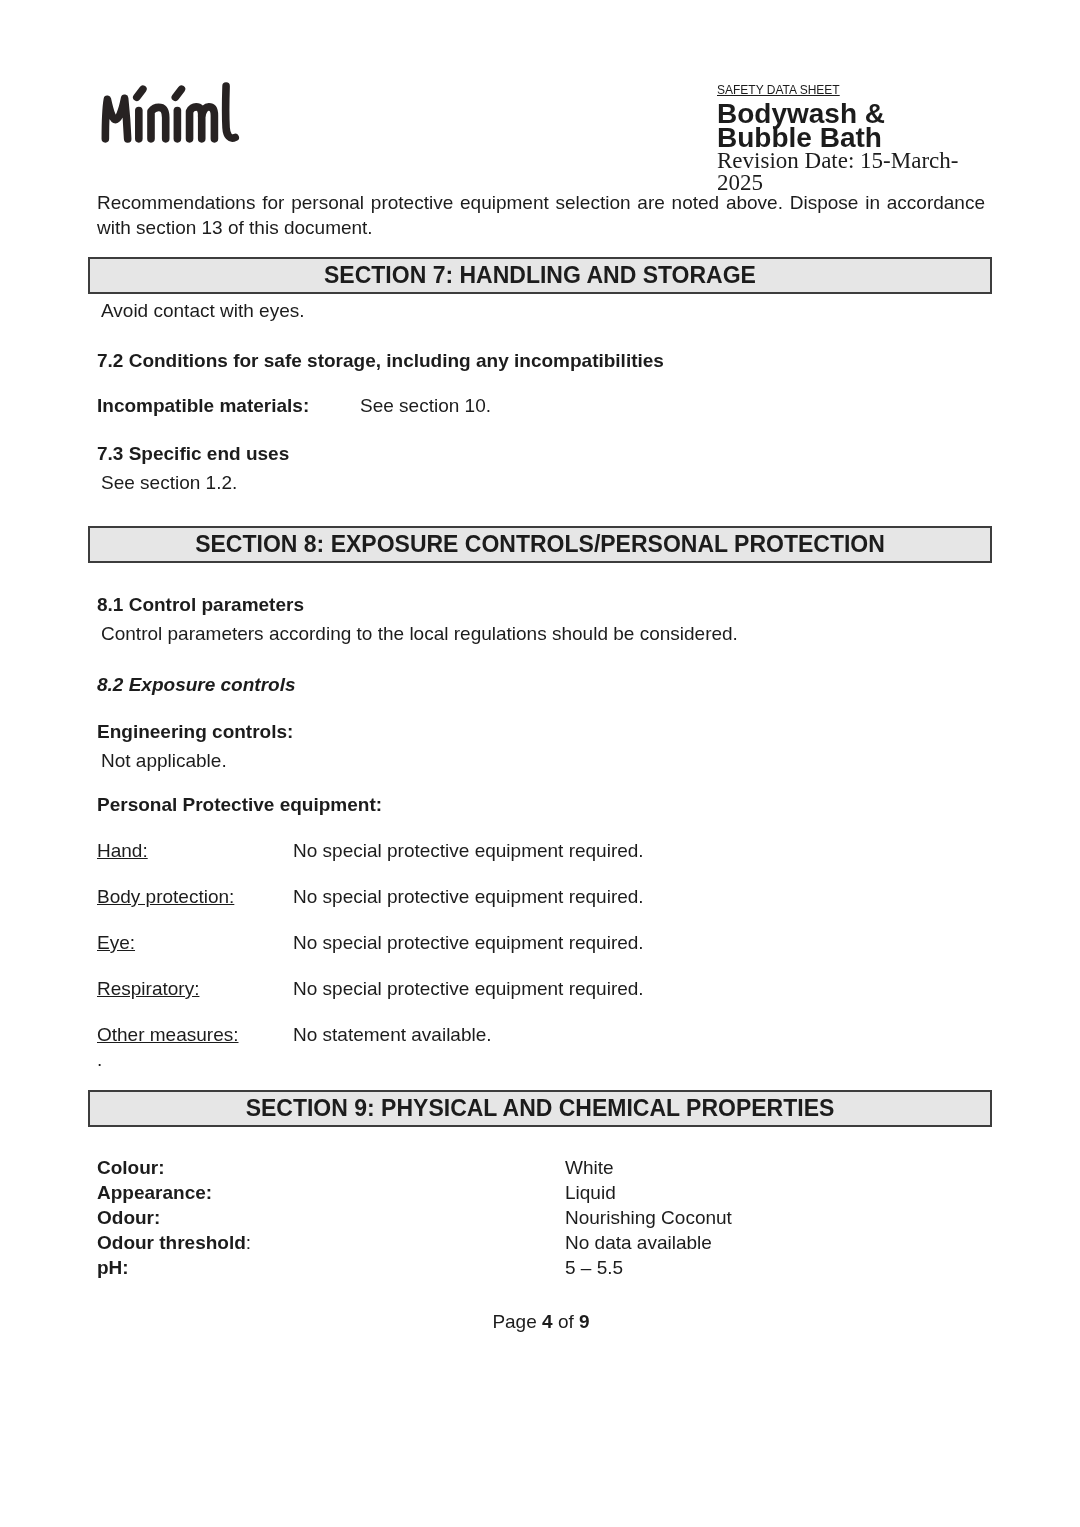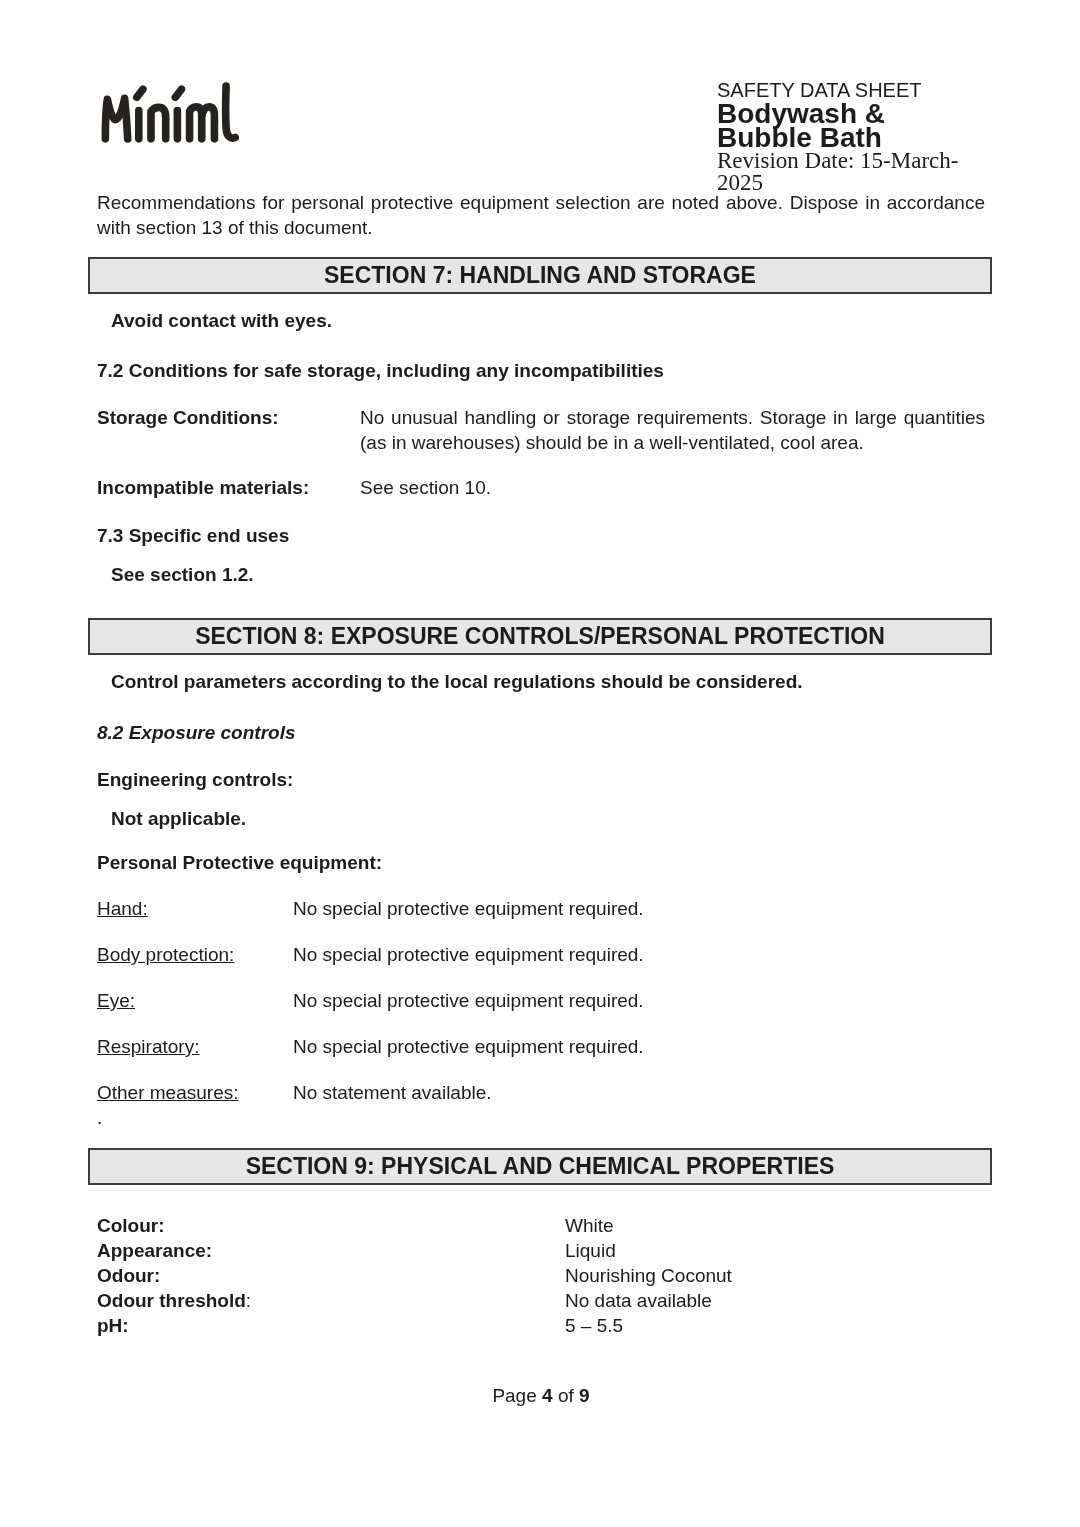--- a/index.html
+++ b/index.html
@@ -20,21 +20,21 @@
   
   .doc-header {
     margin-top: 76px;
     display: flex;
     justify-content: space-between;
     align-items: flex-start;
     height: 74px;
   }
   .logo-wrap { margin-top: 2px; }
   .header-meta { width: 268px; margin-top: 2px; }
-  .doc-type { font-size: 20px; line-height: 24px; }
+  .doc-type { font-size: 12px; line-height: 24px; text-decoration: underline; }
   .product-name { font-size: 28px; line-height: 24px; font-weight: bold; }
   .revision-date { font-family: "Liberation Serif", "DejaVu Serif", serif; font-size: 23px; line-height: 22px; }
   
   .intro { margin: 40px 0 0 0; text-align: justify; }
   .section-bar {
     margin-top: 17px;
     margin-left: -9px;
     margin-right: -7px;
     background: #e6e6e6;
     border: 2px solid #3d3d3d;
@@ -47,35 +47,35 @@
   .sec8-bar { margin-top: 31px; }
   .sec9-bar { margin-top: 18px; }
   .h-sub { font-weight: bold; margin: 0; }
   .m28 { margin-top: 28px; }
   .m25 { margin-top: 25px; }
   .m26 { margin-top: 26px; font-style: italic; }
   .m22 { margin-top: 22px; }
   .m23 { margin-top: 23px; }
   .m29 { margin-top: 29px; }
   .m19 { margin-top: 19px; }
-  .plain { margin: 14px; font-weight: bold; }
+  .plain { margin: 4px; }
   .row { display: flex; margin-top: 20px; }
   .row-2col-storage .row-label { width: 263px; flex: 0 0 263px; font-weight: bold; }
   .row-2col-storage .row-value { flex: 1; text-align: justify; }
   .row.first-storage { margin-top: 22px; }
   .ppe-row { display: flex; margin-top: 21px; }
   .ppe-label { width: 196px; flex: 0 0 196px; text-decoration: underline; }
   .ppe-value { flex: 1; }
   .dot-line { margin: 0; }
   .props { margin-top: 28px; }
   .prop-row { display: flex; }
   .prop-label { width: 468px; flex: 0 0 468px; font-weight: bold; }
   .prop-label .colon-reg { font-weight: normal; }
   .prop-value { flex: 1; font-weight: normal; }
-  .footer { margin-top: 45px; text-align: center; }
+  .footer { margin-top: 29px; text-align: center; }
   .footer b { font-weight: bold; }
 </style>
 </head>
 <body>
 
 <div class="page">
 
   <div class="doc-header">
     <div class="logo-wrap">
       <svg width="178" height="70" viewBox="0 0 175 69" xmlns="http://www.w3.org/2000/svg" role="img" aria-label="Miniml">
@@ -102,37 +102,34 @@
   <p class="intro">Recommendations for personal protective equipment selection are noted above. Dispose in accordance with section 13 of this document.</p>
 
   <div class="section-bar">
     <span>SECTION 7: HANDLING AND STORAGE</span>
   </div>
 
   <p class="plain">Avoid contact with eyes.</p>
 
   <p class="h-sub m25">7.2 Conditions for safe storage, including any incompatibilities</p>
 
-  <div class="row row-2col-storage first-storage">
-    <div class="row-label">Storage Conditions:</div>
-    <div class="row-value">No unusual handling or storage requirements. Storage in large quantities (as in warehouses) should be in a well-ventilated, cool area.</div>
-  </div>
 
   <div class="row row-2col-storage">
     <div class="row-label">Incompatible materials:</div>
     <div class="row-value">See section 10.</div>
   </div>
 
   <p class="h-sub m23">7.3 Specific end uses</p>
   <p class="plain">See section 1.2.</p>
 
   <div class="section-bar sec8-bar">
     <span>SECTION 8: EXPOSURE CONTROLS/PERSONAL PROTECTION</span>
   </div>
 
+  <p class="h-sub m29">8.1 Control parameters</p>
   <p class="plain">Control parameters according to the local regulations should be considered.</p>
 
   <p class="h-sub m26">8.2 Exposure controls</p>
 
   <p class="h-sub m22">Engineering controls:</p>
   <p class="plain">Not applicable.</p>
 
   <p class="h-sub m19">Personal Protective equipment:</p>
 
   <div class="ppe-row">

